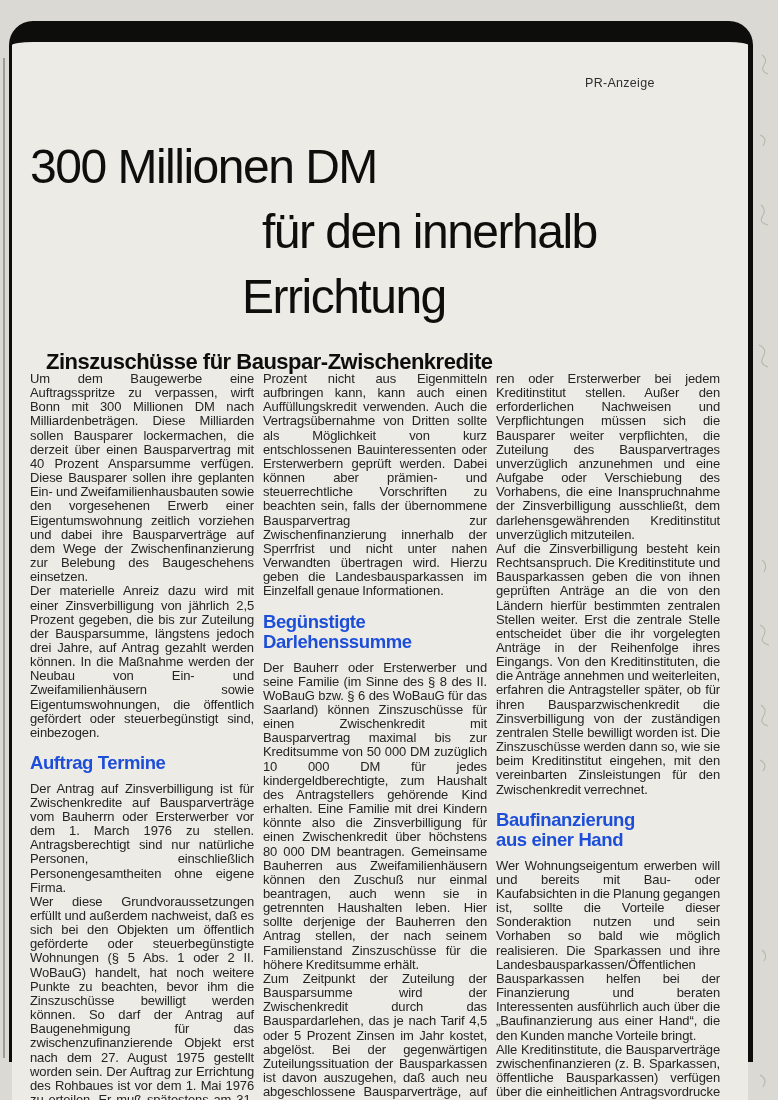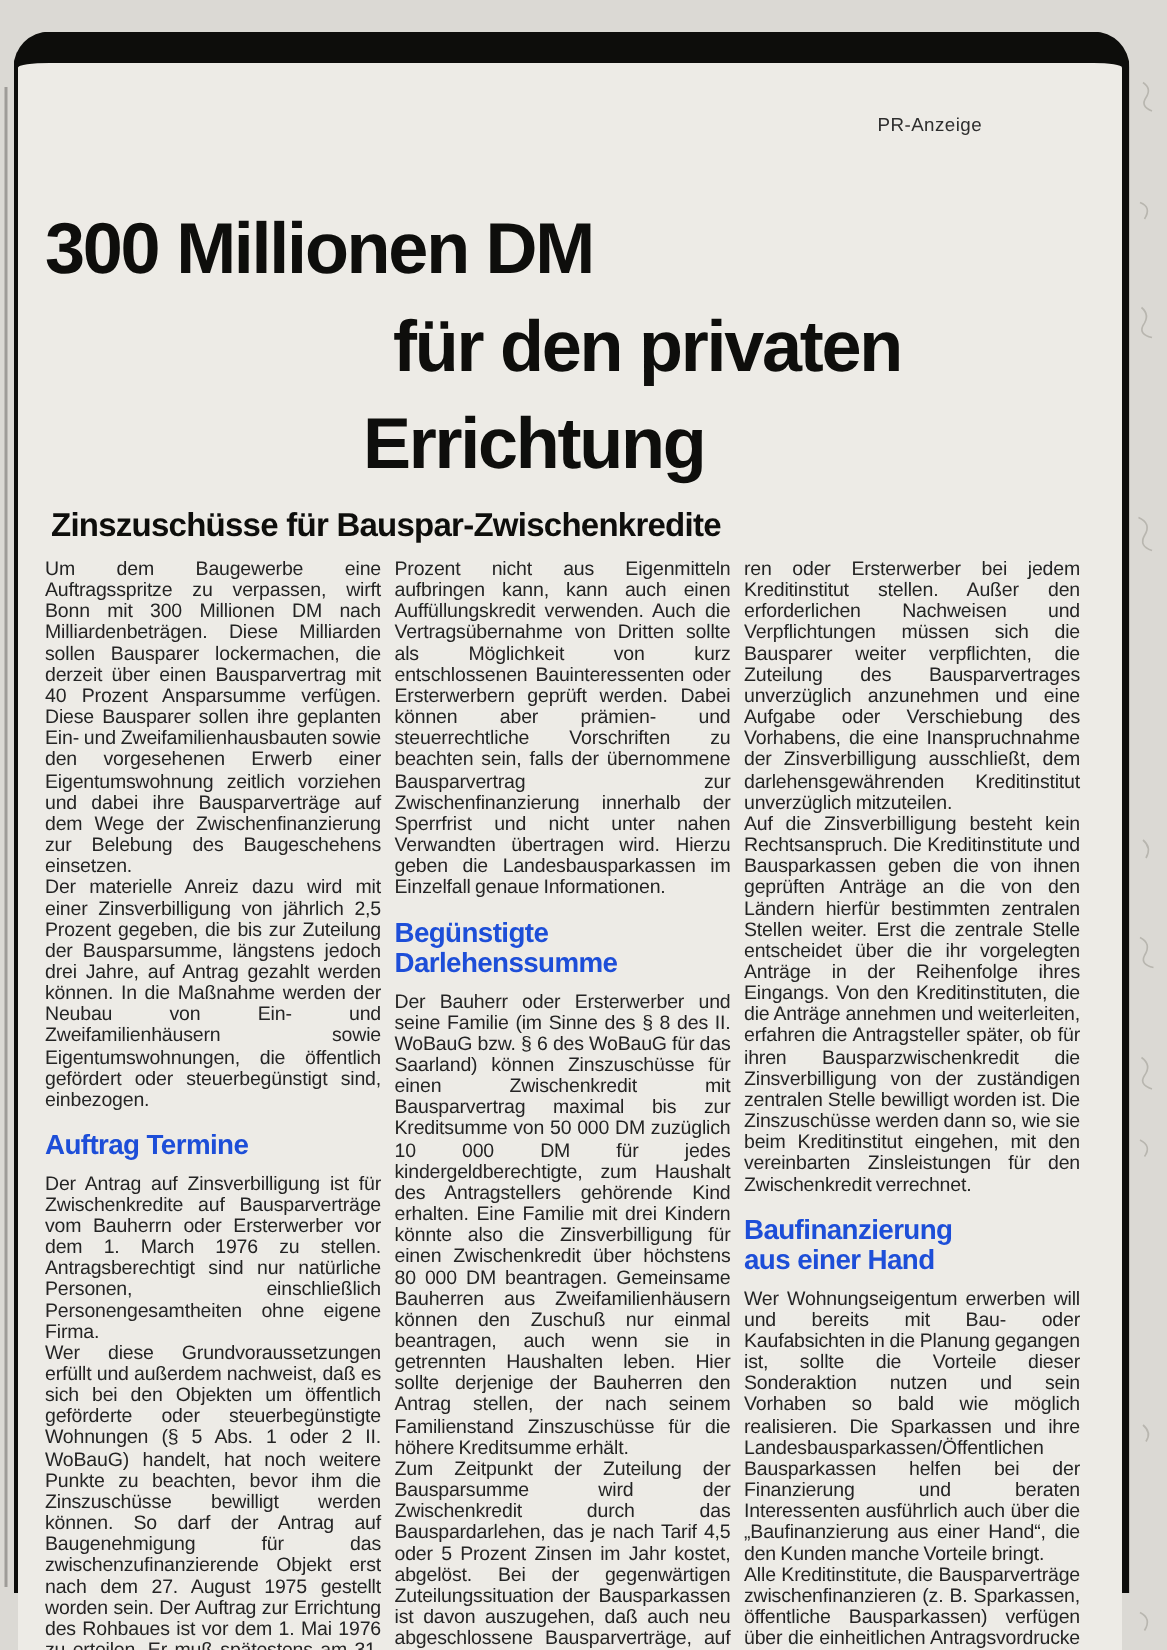--- a/index.html
+++ b/index.html
@@ -34,29 +34,29 @@
   .pencil { position: absolute; right: 0; top: 0; }
 
   .content { position: absolute; inset: 0; }
 
   .pr-label {
     position: absolute; left: 585px; top: 76px;
     font-size: 12.5px; letter-spacing: .3px; color: #2e2e2e;
   }
   .headline {
     position: absolute; left: 30px; top: 134px; margin: 0;
-    font-size: 48px; line-height: 65px; font-weight: bold;
+    font-size: 48px; line-height: 65px; font-weight: normal;
     letter-spacing: -1.5px; color: #0e0e0c;
   }
   .headline span { display: block; white-space: nowrap; }
   .hl2 { margin-left: 232px; }
   .hl3 { margin-left: 212px; }
 
   .subhead {
-    position: absolute; left: 30px; top: 334px; margin: 4px;
+    position: absolute; left: 30px; top: 334px; margin: 16px;
     font-size: 22px; line-height: 24px; font-weight: bold;
     letter-spacing: -0.5px; color: #0e0e0c; white-space: nowrap;
   }
 
   .cols {
     position: absolute; left: 30px; top: 372px;
     width: 691px; display: flex; gap: 9px;
   }
   .col { width: 224px; flex: 0 0 224px; }
   .col p {
@@ -96,21 +96,21 @@
     <path d="M8 1075 q8 4 3 12"></path>
   </g>
 </svg>
 
 <div class="content">
 
   <div class="pr-label">PR-Anzeige</div>
 
   <h1 class="headline">
     <span class="hl1">300 Millionen DM</span>
-    <span class="hl2">für den privaten</span>
+    <span class="hl2">für den innerhalb</span>
     <span class="hl3">Errichtung</span>
   </h1>
 
   <h2 class="subhead">Zinszuschüsse für Bauspar-Zwischenkredite</h2>
 
   <div class="cols">
 
     <div class="col">
       <p>Um dem Baugewerbe eine Auftragsspritze zu verpassen, wirft Bonn mit 300 Millionen DM nach Milliardenbeträgen. Diese Milliarden sollen Bausparer lockermachen, die derzeit über einen Bausparvertrag mit 40 Prozent Ansparsumme verfügen. Diese Bausparer sollen ihre geplanten Ein- und Zweifamilienhausbauten sowie den vorgesehenen Erwerb einer Eigentumswohnung zeitlich vorziehen und dabei ihre Bausparverträge auf dem Wege der Zwischenfinanzierung zur Belebung des Baugeschehens einsetzen.</p>
       <p>Der materielle Anreiz dazu wird mit einer Zinsverbilligung von jährlich 2,5 Prozent gegeben, die bis zur Zuteilung der Bausparsumme, längstens jedoch drei Jahre, auf Antrag gezahlt werden können. In die Maßnahme werden der Neubau von Ein- und Zweifamilienhäusern sowie Eigentumswohnungen, die öffentlich gefördert oder steuerbegünstigt sind, einbezogen.</p>

